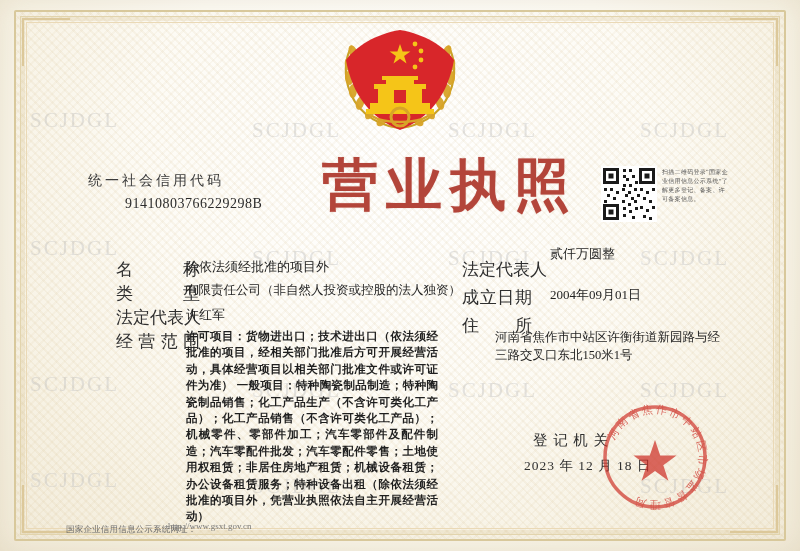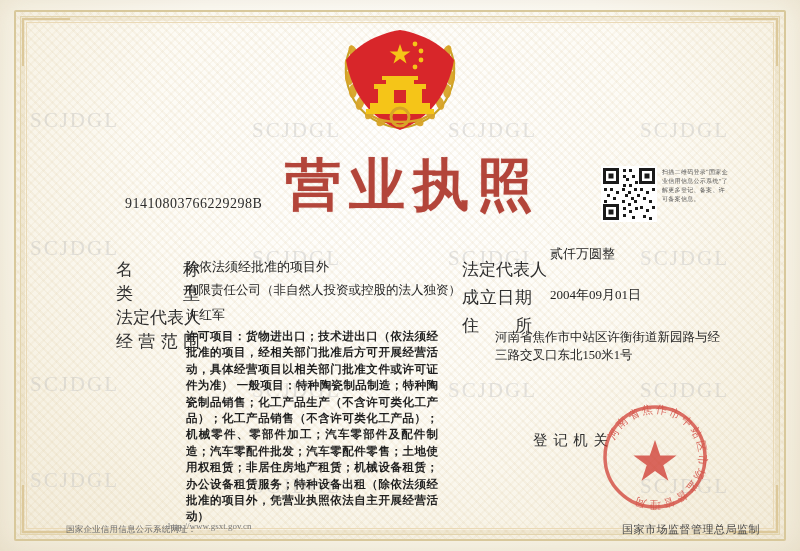--- a/index.html
+++ b/index.html
@@ -79,21 +79,21 @@
     width: 160px;
     height: 112px;
   }
 
   
   .title {
     position: absolute;
     left: 248px;
     top: 148px;
     width: 330px;
-    text-align: center;
+    text-align: right;
     font-family: Liberation Serif, serif;
     font-weight: bold;
     font-size: 56px;
     letter-spacing: 8px;
     color: #b3453a;
     text-shadow: 0 0 1px rgba(179,69,58,0.5);
   }
 
   
   .code-label {
@@ -337,20 +337,21 @@
       <g fill="#d8a427">
         <circle cx="80" cy="93" r="9" fill="none" stroke="#d8a427" stroke-width="3"></circle>
       </g>
 
       <path d="M52 92 C64 100 96 100 108 92" fill="none" stroke="#d8a427" stroke-width="2.4"></path>
     </svg>
   </div>
 
   <div class="title">营业执照</div>
 
+  <div class="code-label">统一社会信用代码</div>
   <div class="code-value">91410803766229298B</div>
 
   <div class="qr">
     <svg viewBox="0 0 56 56" width="56" height="56">
       <rect width="56" height="56" fill="#ffffff"></rect>
       <g fill="#1a1a1a">
         <rect x="2" y="2" width="16" height="16"></rect>
         <rect x="38" y="2" width="16" height="16"></rect>
         <rect x="2" y="38" width="16" height="16"></rect>
       </g>
@@ -436,31 +437,31 @@
     <span class="spread4" style="width:70px;">成立日期</span>
   </div>
   <div class="field-value" style="left:550px; top:286px;">2004年09月01日</div>
 
   <div class="field-label" style="left:462px; top:314px;">
     <span class="spread4" style="width:70px;">住所</span>
   </div>
   <div class="addr-text">河南省焦作市中站区许衡街道新园路与经三路交叉口东北150米1号</div>
 
   <div class="reg-auth">登 记 机 关</div>
+  <div class="reg-date">2023 年 12 月 18 日</div>
 
   <div class="seal">
     <svg viewBox="0 0 118 118" width="118" height="118">
       <defs>
         <path id="sealArc" d="M 59,59 m -44,0 a 44,44 0 1,1 88,0 a 44,44 0 1,1 -88,0"></path>
       </defs>
       <circle cx="59" cy="59" r="50" fill="none" stroke="#cc2b22" stroke-width="3.5" opacity="0.85"></circle>
       <text font-family="&quot;Liberation Serif&quot;, serif" font-size="11" fill="#cc2b22" letter-spacing="2.2" opacity="0.9">
         <textPath href="#sealArc" startOffset="6%">河南省焦作市中站区市场监督管理局</textPath>
       </text>
       <polygon fill="#cc2b22" opacity="0.9" points="59,42 64.2,57.5 80.5,57.5 67.3,67.2 72.4,82.7 59,73.1 45.6,82.7 50.7,67.2 37.5,57.5 53.8,57.5"></polygon>
     </svg>
   </div>
 
   <div class="footer-left">国家企业信用信息公示系统网址：</div>
   <div class="footer-url">http://www.gsxt.gov.cn</div>
-  <div class="footer-right">国家市场监督管理总局监制</div>
 
 </div>
 
 </body></html>

